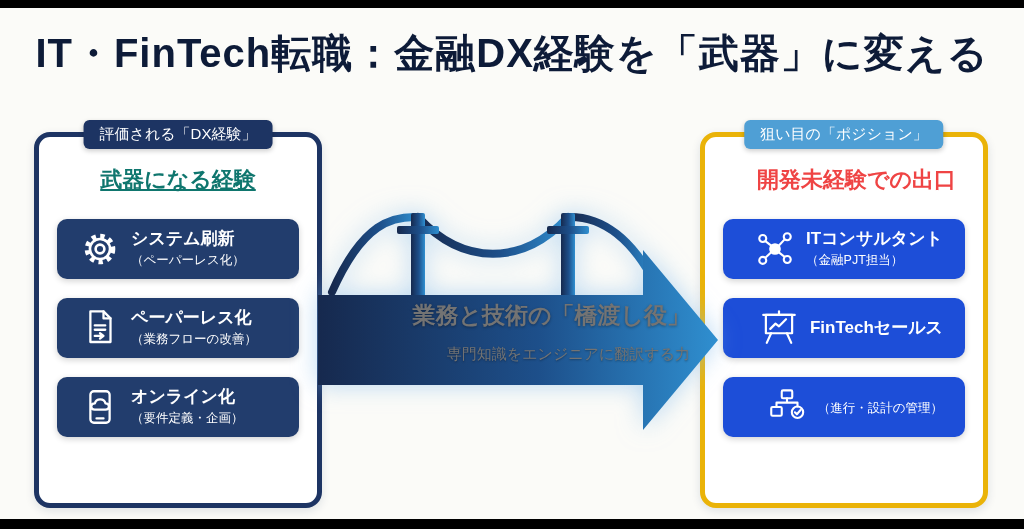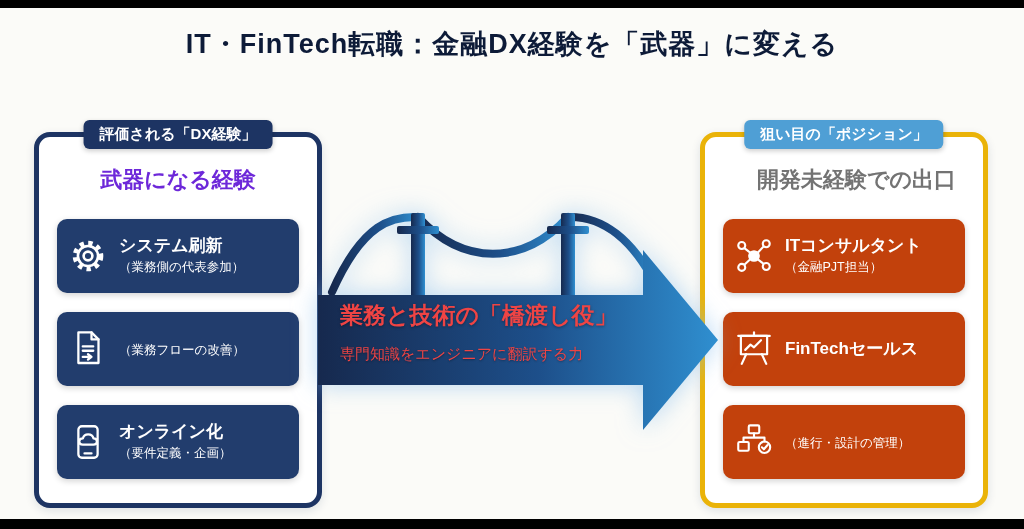--- a/index.html
+++ b/index.html
@@ -7,71 +7,71 @@
     width:1024px; height:529px; position:relative; overflow:hidden;
     background:#fbfbf8;
     font-family:"Liberation Sans","DejaVu Sans",sans-serif;
   }
   .edge-bar { position:absolute; left:0; width:1024px; background:#000; z-index:10; }
   .edge-bar.top { top:0; height:8px; }
   .edge-bar.bottom { bottom:0; height:10px; }
 
   .main-title {
     position:absolute; top:26px; left:0; width:1024px; text-align:center;
-    font-size:27px; font-weight:800; color:#0d1b38; letter-spacing:1px;
+    font-size:40px; font-weight:800; color:#0d1b38; letter-spacing:1px;
     white-space:nowrap; z-index:2;
   }
 
   
   .panel {
     position:absolute; top:132px; width:288px; height:376px; box-sizing:border-box;
     background:#fff; border-radius:16px; z-index:2;
     box-shadow:0 3px 10px rgba(20,40,80,.12);
   }
   .panel.left  { left:34px;  border:5px solid #1d3463; }
   .panel.right { left:700px; border:5px solid #eab308; }
 
   .panel-badge {
     position:absolute; top:-17px; left:50%; transform:translateX(-50%);
-    padding:5px 16px; border-radius:6px; color:#fff; font-size:15px; font-weight:bold;
+    padding:5px 16px; border-radius:6px; color:#fff; font-size:15px; font-weight:normal;
     white-space:nowrap; box-shadow:0 2px 5px rgba(0,0,0,.2);
   }
   .panel.left  .panel-badge { background:#1d3463; }
   .panel.right .panel-badge { background:#4f9fd5; }
 
   .panel-heading {
     text-align:center; margin-top:28px; font-size:22px; font-weight:800; white-space:nowrap;
   }
-  .panel.left  .panel-heading { color:#6d28d9; }
-  .panel.right .panel-heading { color:#737373;padding-left:25px; }
+  .panel.left  .panel-heading { color:#0f766e;text-decoration:underline; }
+  .panel.right .panel-heading { color:#ef4444;padding-left:25px; }
 
   .items { margin-top:24px; padding:0 18px; }
   .item {
-    height:74px; border-radius:10px; display:flex; align-items:center;
-    padding:0 10px; color:#fff; box-shadow:0 2px 6px rgba(0,0,0,.18);
+    height:60px; border-radius:10px; display:flex; align-items:center;
+    padding:0 22px; color:#fff; box-shadow:0 2px 6px rgba(0,0,0,.18);
   }
   .item + .item { margin-top:19px; }
   .panel.left  .item { background:#223d6d; }
-  .panel.right .item { background:#c2410c; }
+  .panel.right .item { background:#1d4ed8;justify-content:flex-end; }
 
   .icon { width:42px; height:42px; flex:0 0 42px; margin-right:10px; display:block; }
   .icon svg { width:42px; height:42px; display:block; }
 
   .item-text { display:flex; flex-direction:column; }
   .item-text .t { font-size:17px; font-weight:bold; line-height:1.2; white-space:nowrap; }
   .item-text .s { font-size:12.5px; margin-top:3px; white-space:nowrap; }
 
   
   .bridge-graphic {
     position:absolute; left:318px; top:200px; width:400px; height:230px; z-index:3;
     filter:drop-shadow(0 0 12px rgba(130,185,235,.55));
   }
   .bridge-text {
-    position:absolute; left:340px; top:300px; width:350px; text-align:left;
-    color:#ef4444; z-index:4;
+    position:absolute; left:340px; top:300px; width:350px; text-align:right;
+    color:#737373; z-index:4;
   }
   .bridge-text .bt { font-size:23px; font-weight:800; white-space:nowrap; text-shadow:0 1px 3px rgba(0,0,0,.35); }
   .bridge-text .bs { font-size:15px; margin-top:14px; white-space:nowrap; text-shadow:0 1px 2px rgba(0,0,0,.35); }
 </style>
 </head>
 <body>
 
 <div class="edge-bar top"></div>
 <div class="edge-bar bottom"></div>
 
@@ -85,34 +85,35 @@
     <div class="item">
       <span class="icon">
         <svg viewBox="0 0 48 48">
           <circle cx="24" cy="24" r="14" fill="none" stroke="#fff" stroke-width="7" stroke-dasharray="4.7 4.7"></circle>
           <circle cx="24" cy="24" r="11.5" fill="none" stroke="#fff" stroke-width="3"></circle>
           <circle cx="24" cy="24" r="5" fill="none" stroke="#fff" stroke-width="3"></circle>
         </svg>
       </span>
       <span class="item-text">
         <span class="t">システム刷新</span>
-        <span class="s">（業務側の代表参加）</span>
+        <span class="s">（ペーパーレス化）</span>
       </span>
     </div>
 
     <div class="item">
       <span class="icon">
         <svg viewBox="0 0 48 48" fill="none" stroke="#fff" stroke-width="2.6" stroke-linecap="round" stroke-linejoin="round">
           <path d="M13 5 h15 l8 8 v27 H13 z"></path>
           <path d="M28 5 v8 h8"></path>
           <path d="M18 21 h12 M18 26 h12"></path>
           <path d="M18 33 h9 M24 30 l4 3 -4 3"></path>
         </svg>
       </span>
       <span class="item-text">
+        <span class="t">ペーパーレス化</span>
         <span class="s">（業務フローの改善）</span>
       </span>
     </div>
 
     <div class="item">
       <span class="icon">
         <svg viewBox="0 0 48 48" fill="none" stroke="#fff" stroke-width="2.6" stroke-linecap="round" stroke-linejoin="round">
           <rect x="13" y="6" width="22" height="36" rx="4"></rect>
           <path d="M20 37 h8"></path>
           <path d="M18 27 q-4 0 -4 -3.6 q0 -3.6 4.2 -3.6 q1 -4.6 6 -4.6 q5 0 6 4.6 q4 0 4 3.6 q0 3.6 -4 3.6 z"></path>

